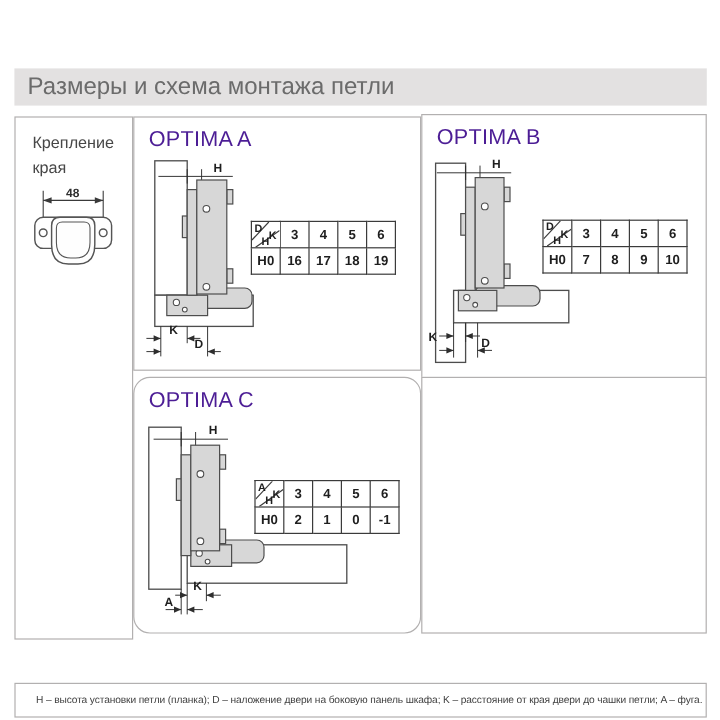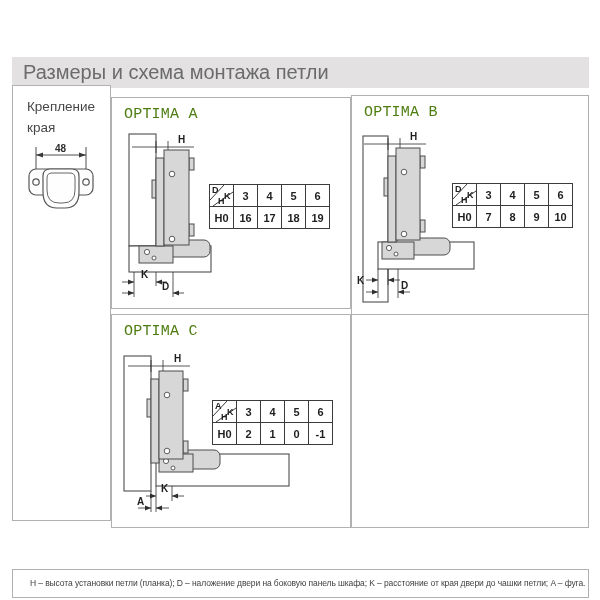--- a/index.html
+++ b/index.html
@@ -3,30 +3,30 @@
 <meta charset="utf-8">
 <style>
   html,body{margin:0;padding:0;background:#ffffff;}
   body{width:600px;height:600px;position:relative;font-family:"Liberation Sans",sans-serif;overflow:hidden;}
   .abs{position:absolute;}
   
   .hdr{left:12px;top:57px;width:577px;height:31px;background:#e3e1e1;color:#6b6b6b;
        font-size:20px;line-height:31px;padding-left:11px;box-sizing:border-box;}
   
   .cellbox{border:1px solid #b2b0b0;background:#fff;box-sizing:border-box;}
-  .left-cell{left:12px;top:85px;width:99px;height:436px;}
+  .left-cell{left:12px;top:97px;width:99px;height:436px;}
   .box-a{left:111px;top:97px;width:240px;height:212px;}
   .box-b{left:351px;top:95px;width:238px;height:260px;}
-  .box-c{left:111px;top:314px;width:240px;height:214px;}
+  .box-c{left:111px;top:314px;width:240px;height:214px;border-radius:14px;}
   .box-empty{left:351px;top:314px;width:238px;height:214px;}
   .footnote{left:12px;top:533px;width:577px;height:29px;border:1px solid #b2b0b0;background:#fff;
             box-sizing:border-box;font-size:8.5px;color:#3f3f3f;line-height:27px;padding-left:17px;
             white-space:nowrap;overflow:hidden;letter-spacing:-0.1px;margin-top:36px;}
   .cup-title{left:14px;top:10px;font-size:13.5px;color:#474747;line-height:21px;}
-  .sec-title{left:12px;top:8px;font-size:15px;color:#4d7c0f;letter-spacing:0.2px;font-family:Liberation Mono, monospace;}
+  .sec-title{left:12px;top:8px;font-size:18px;color:#4c1d95;letter-spacing:0.2px;}
   
   .dim-table{border-collapse:collapse;position:absolute;}
   .dim-table td{border:1px solid #3b3b3b;width:23px;height:21px;min-width:23px;text-align:center;
                 font-size:11px;font-weight:bold;color:#1e1e1e;padding:0;background:#fff;}
   .t-a{left:97px;top:86px;} .t-b{left:100px;top:87px;} .t-c{left:100px;top:85px;}
   td.corner{position:relative;}
   .corner svg{position:absolute;left:0;top:0;width:100%;height:100%;}
   .corner svg line{stroke:#3b3b3b;stroke-width:1;}
   .corner span{position:absolute;font-size:9px;font-weight:bold;color:#1e1e1e;line-height:9px;}
   .c-top{left:2px;top:1px;} .c-mid{left:14px;top:7px;} .c-bot{left:8px;top:12px;}

